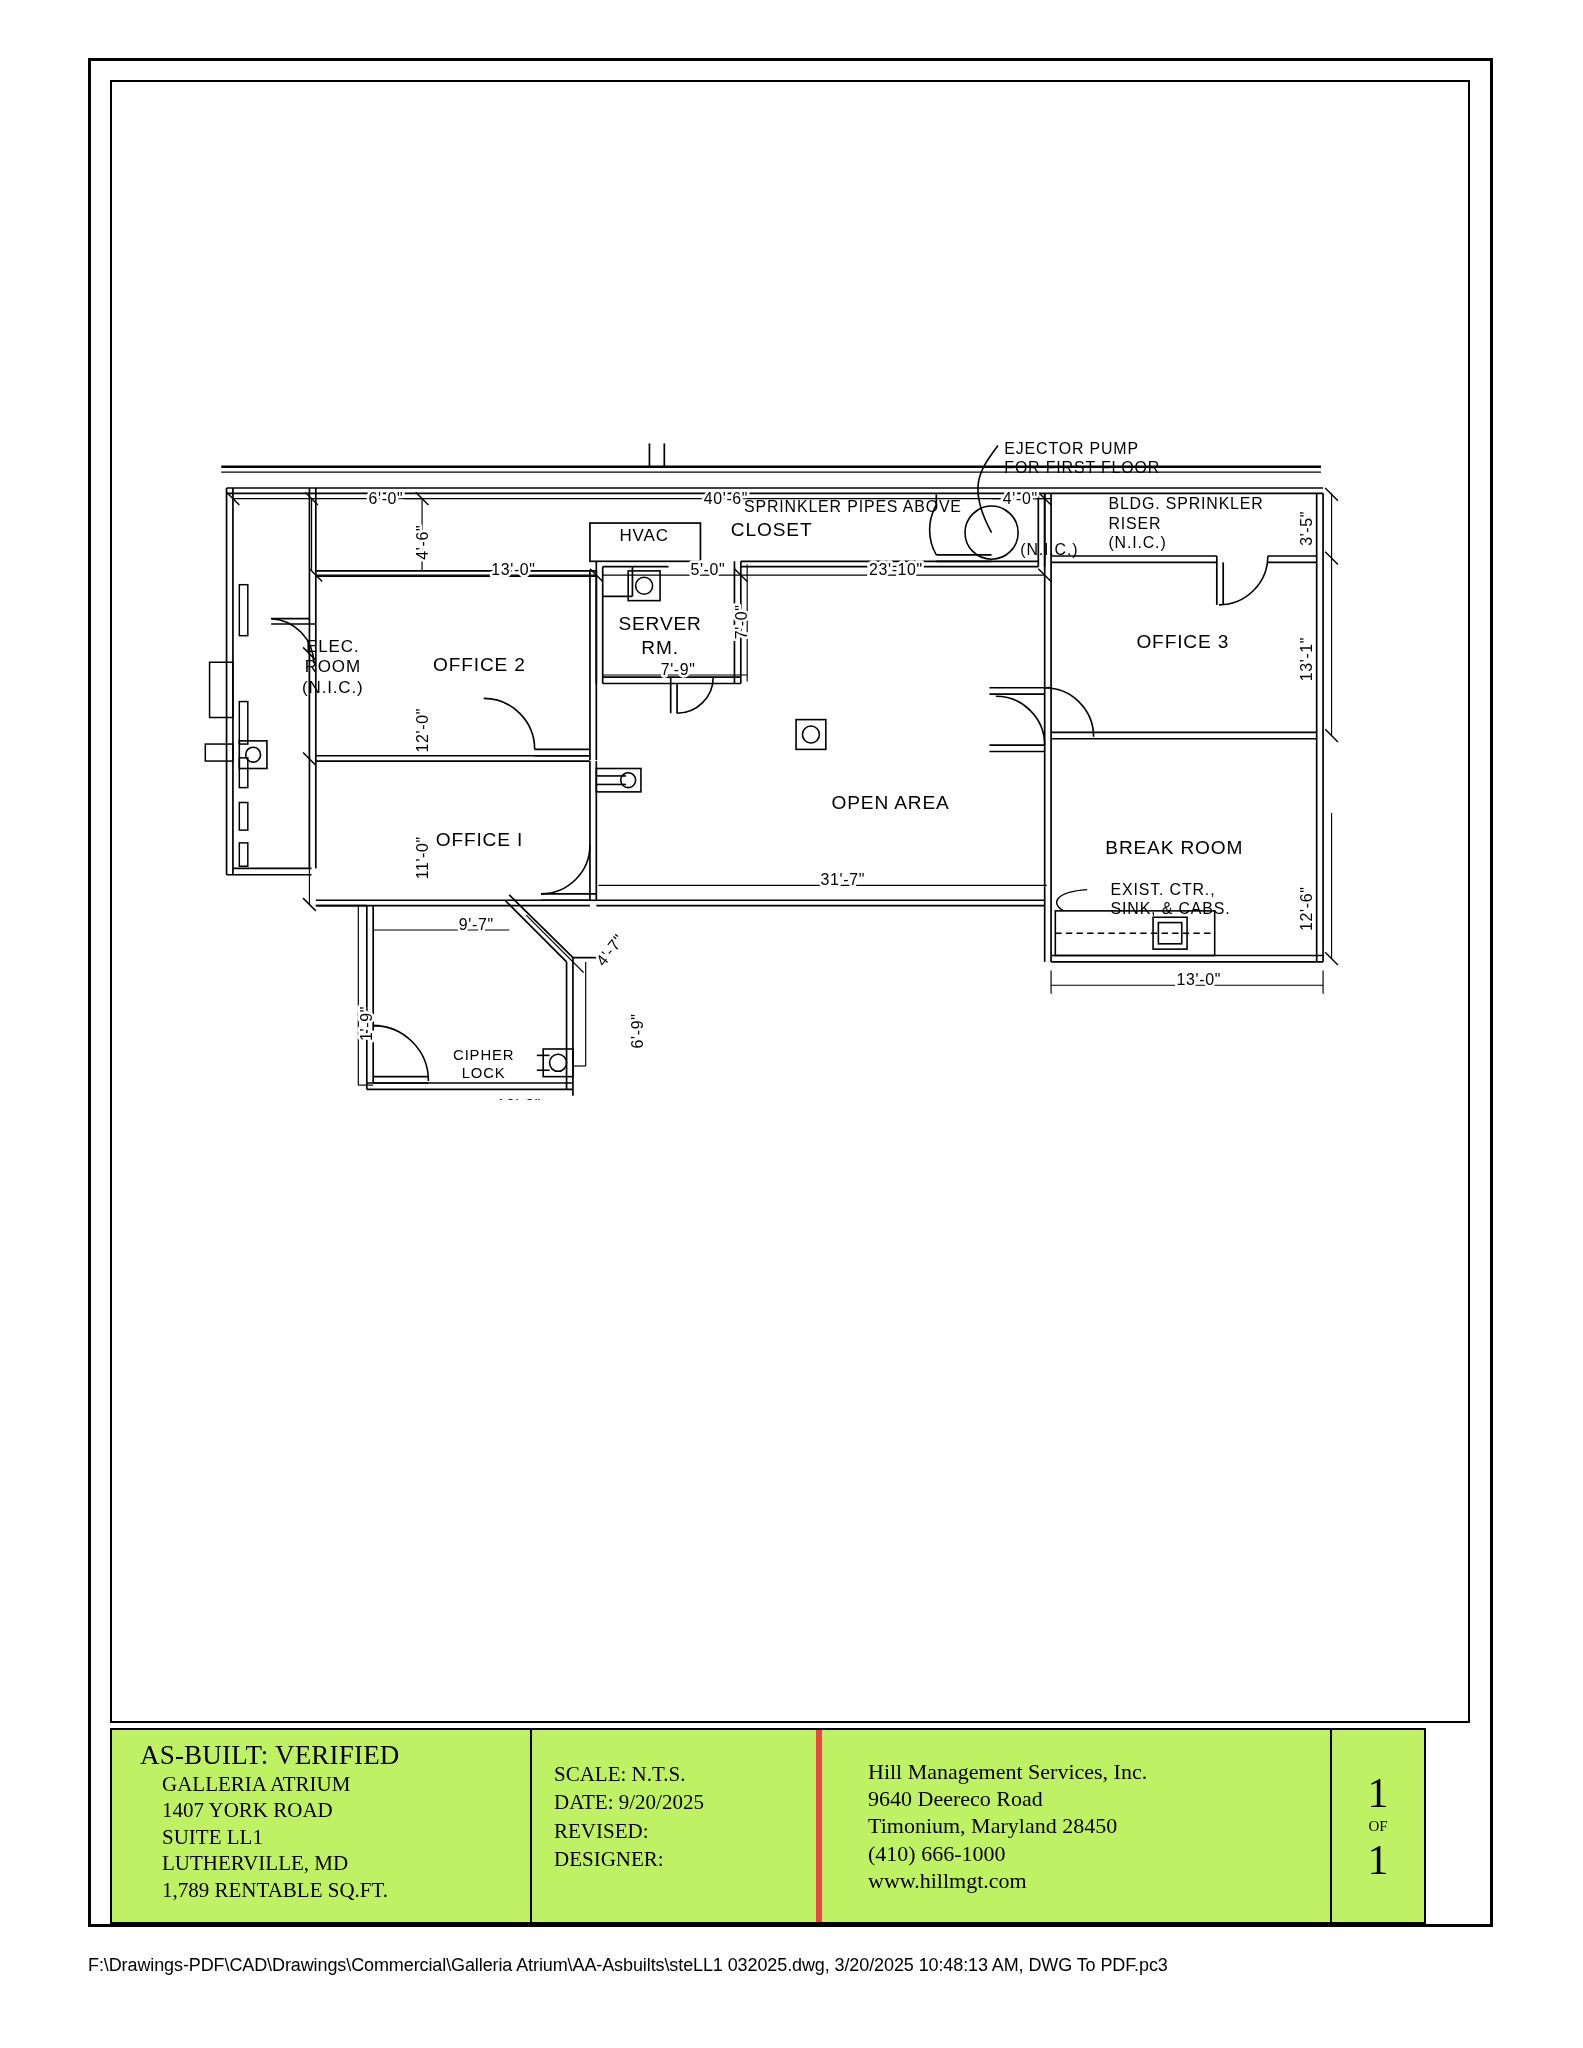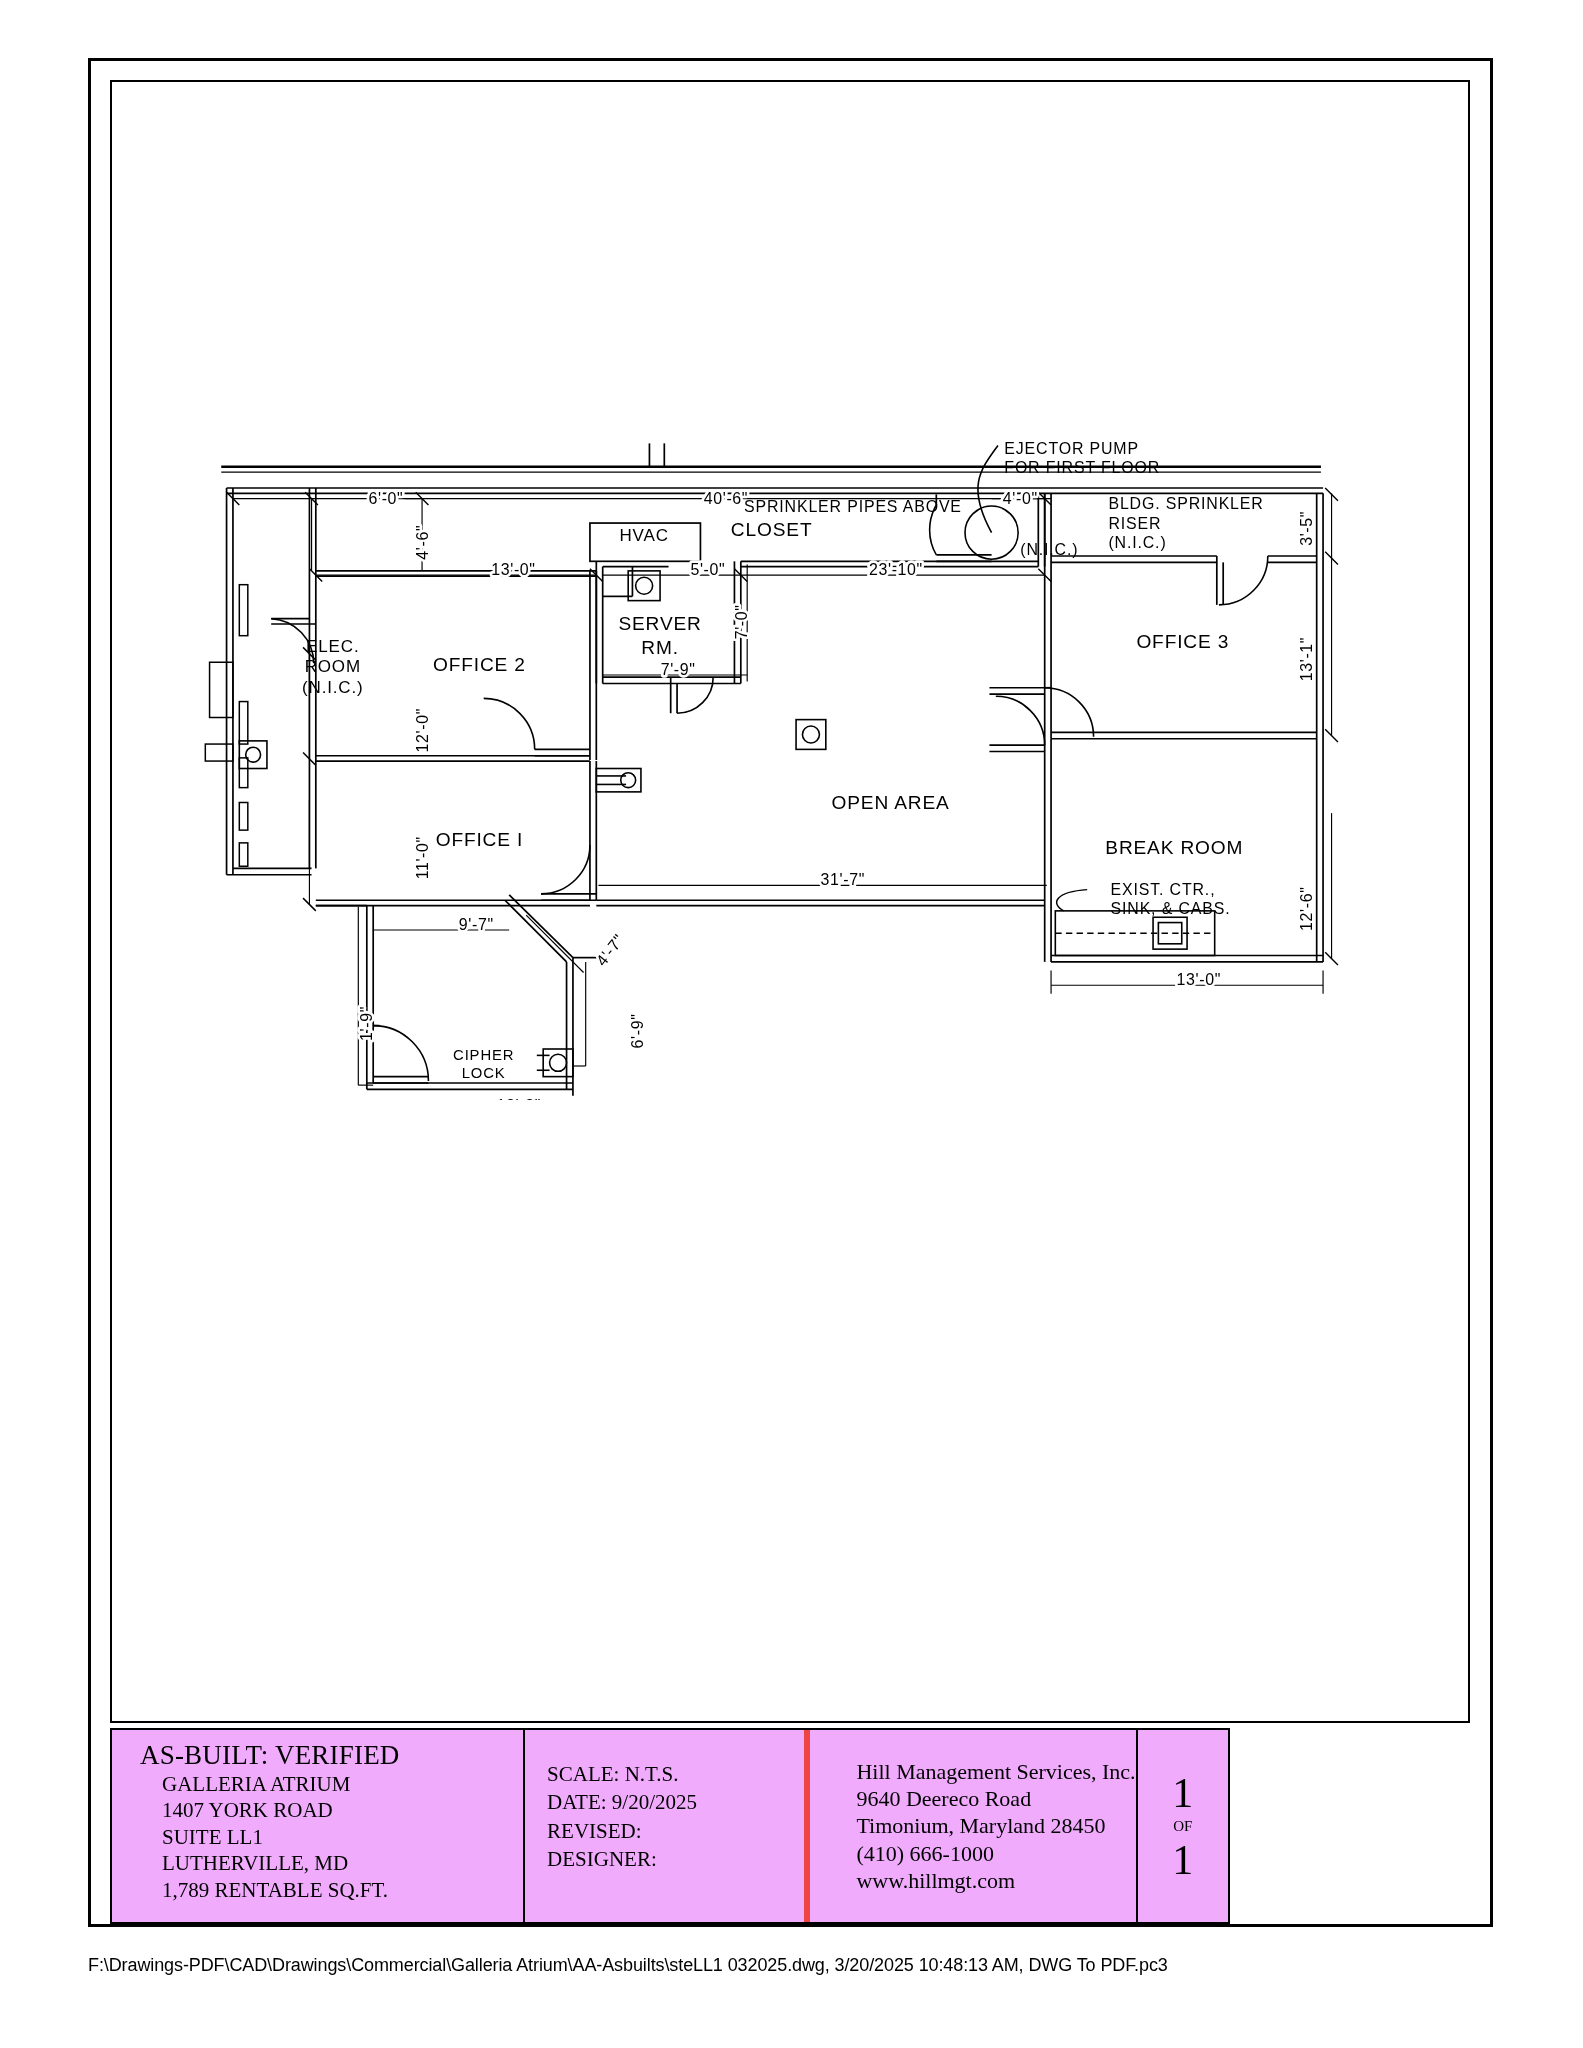--- a/index.html
+++ b/index.html
@@ -37,25 +37,25 @@
     position: absolute;
     left: 110px; top: 420px;
     width: 1370px; height: 680px;
   }
   #floorplan-svg { display: block; }
 
   
   #title-block {
     position: absolute;
     left: 110px; top: 1728px;
-    width: 1120px; height: 196px;
+    width: 1316px; height: 196px;
     border: 2px solid #000;
     box-sizing: border-box;
     display: flex;
-    background: #f0abfc;
+    background: #bef264;
   }
   .tb-cell {
     box-sizing: border-box;
     position: relative;
   }
   #tb-project {
     width: 420px;
     border-right: 2px solid #000;
     padding: 10px 0 0 28px;
   }

